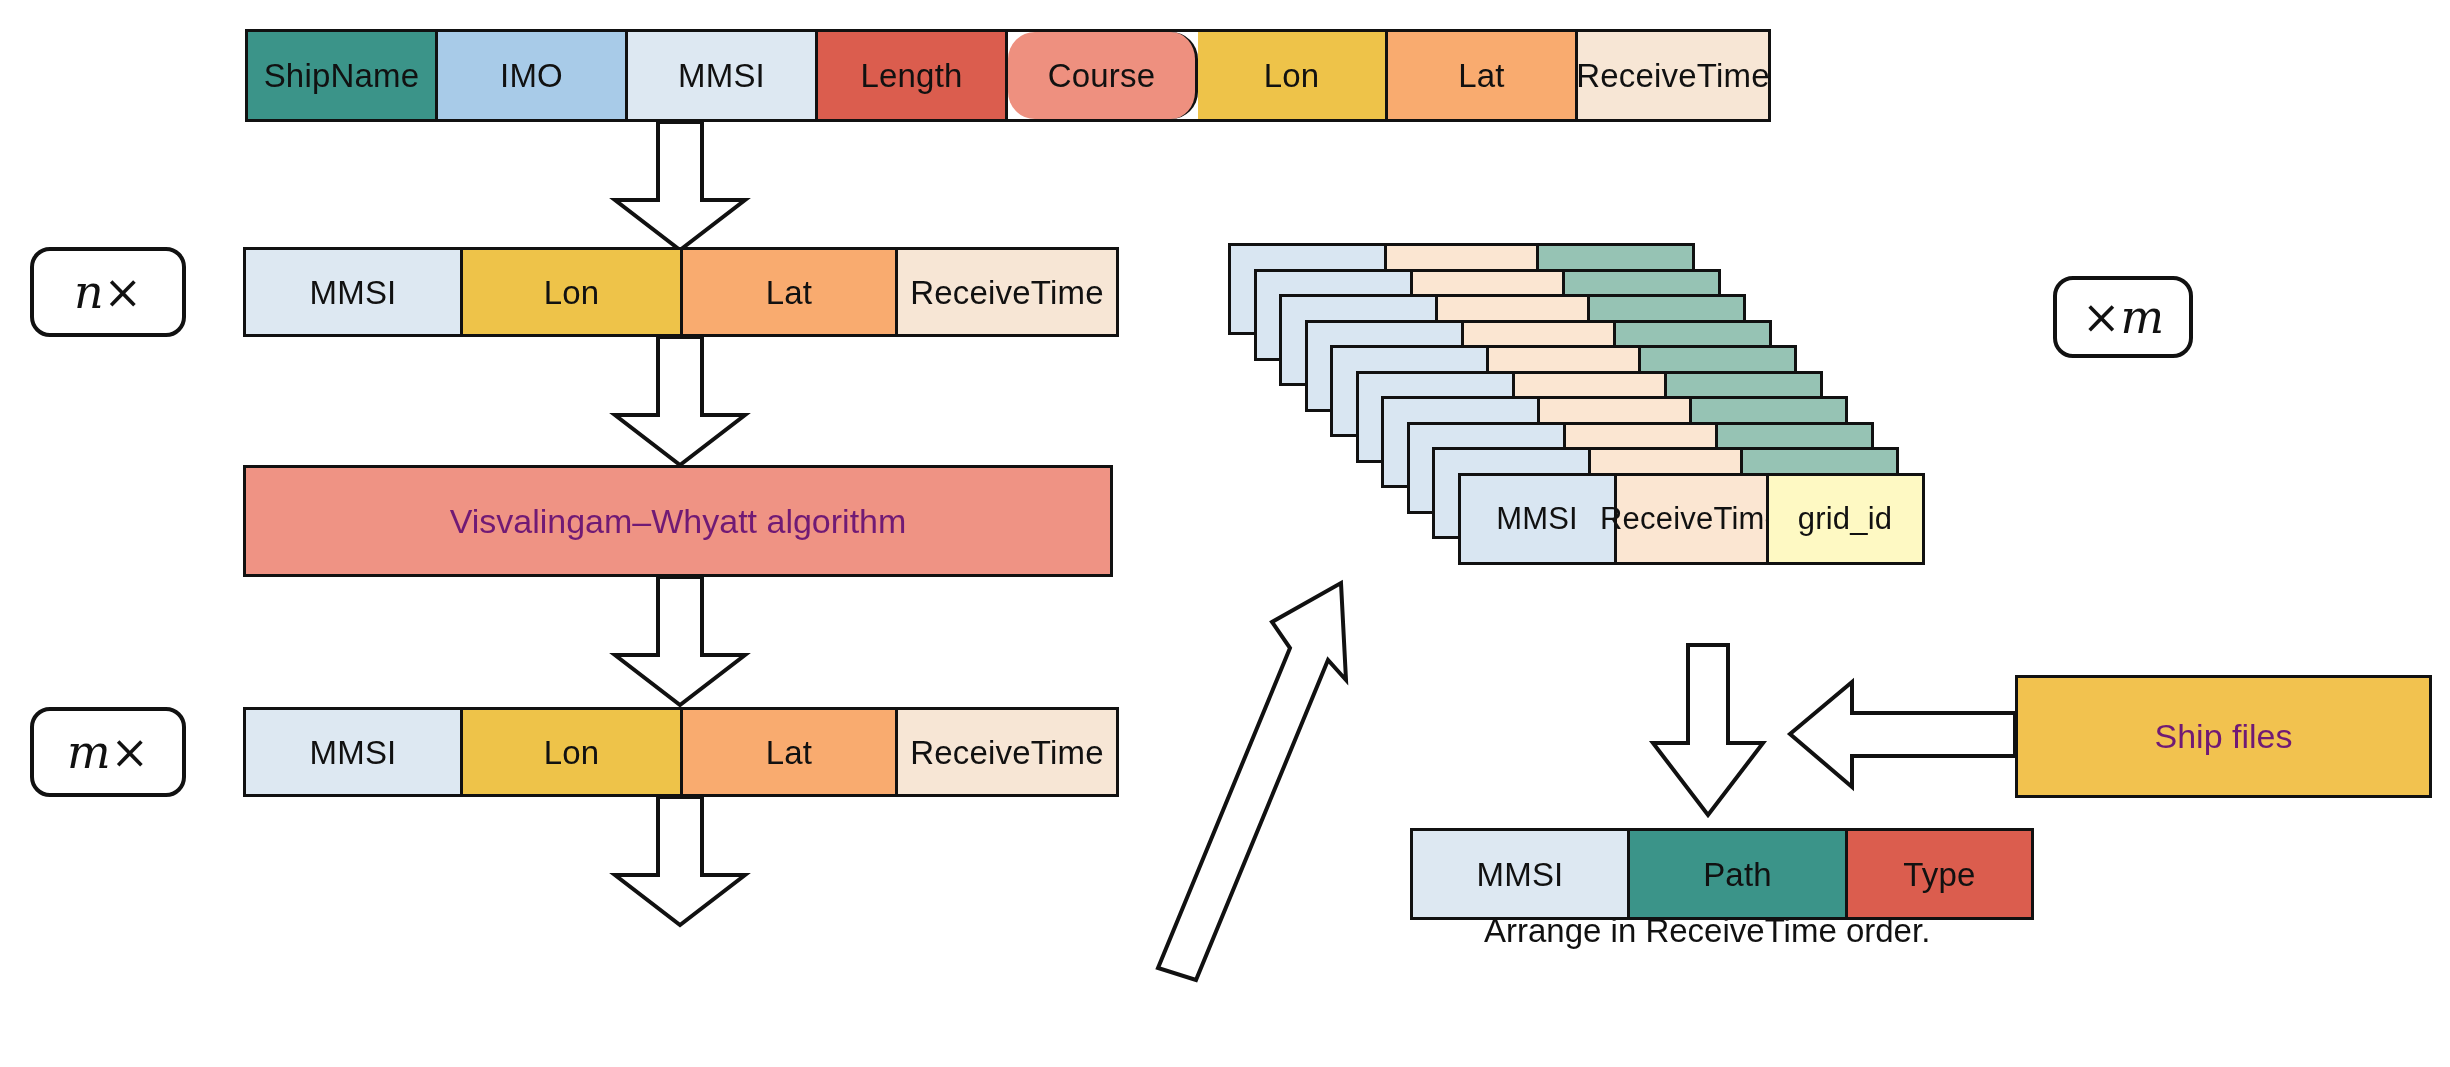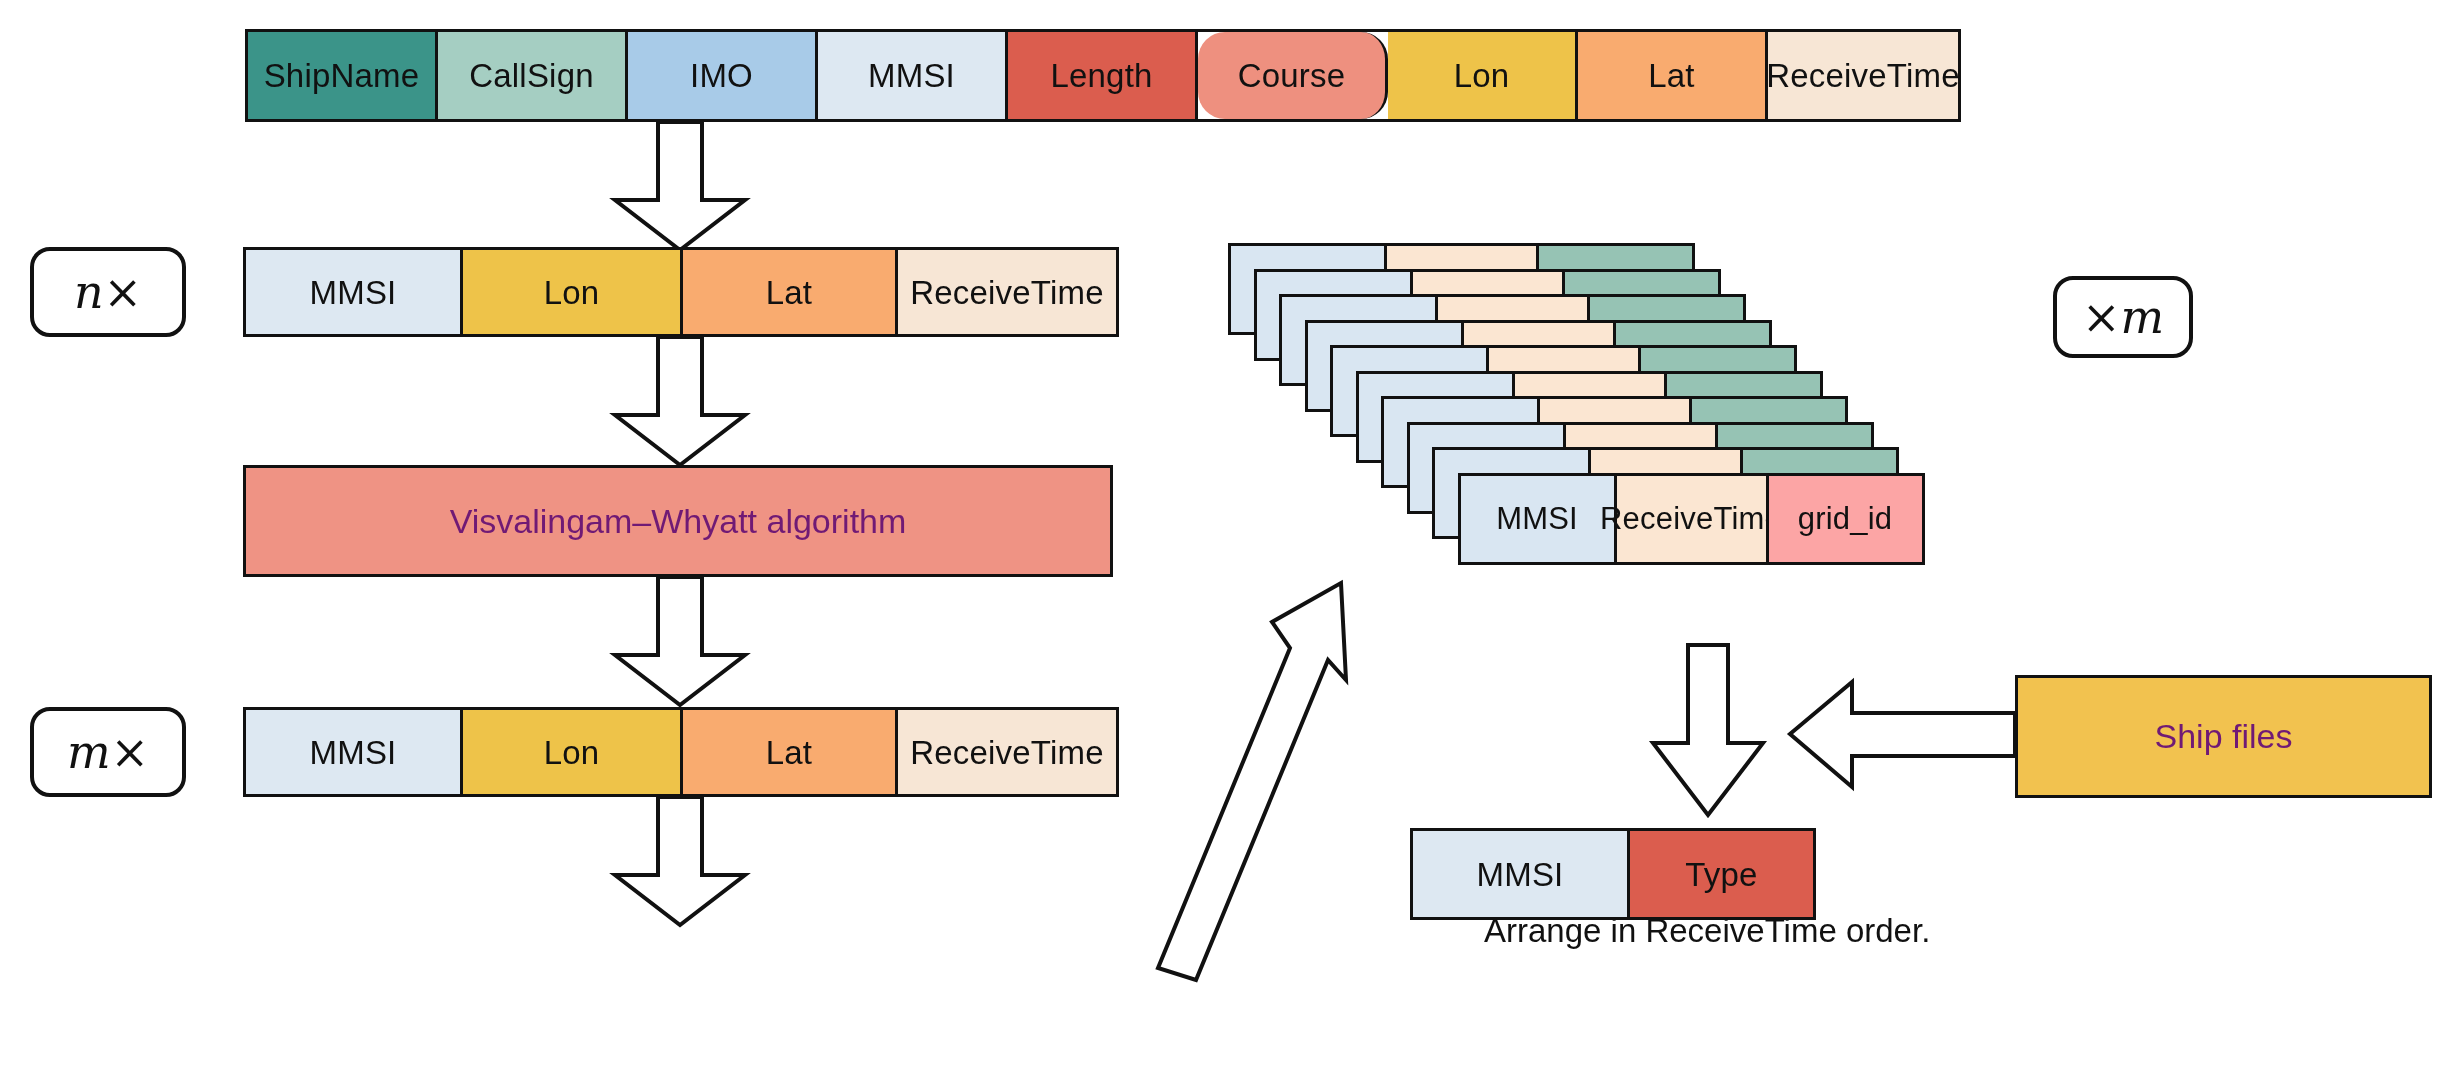--- a/index.html
+++ b/index.html
@@ -91,21 +91,20 @@
     stroke-linejoin: miter;
   }
 </style>
 </head>
 <body>
 
 <div id="canvas">
 
   <div class="row" id="raw-record" style="left:245px; top:29px; height:93px;">
       <div class="cell" style="background: rgb(59, 148, 137); width: 190px; text-align: right;">ShipName</div>
-      <div class="cell" style="background: rgb(165, 206, 194); width: 190px;">CallSign</div>
       <div class="cell" style="background: rgb(168, 203, 232); width: 190px;">IMO</div>
       <div class="cell" style="background: rgb(221, 232, 242); width: 190px;">MMSI</div>
       <div class="cell" style="background: rgb(219, 93, 78); width: 190px;">Length</div>
       <div class="cell" style="background: rgb(238, 144, 127); width: 190px; border-radius: 27px;">Course</div>
       <div class="cell" style="background: rgb(238, 195, 73); width: 190px;">Lon</div>
       <div class="cell" style="background: rgb(249, 171, 111); width: 190px;">Lat</div>
       <div class="cell" style="background: rgb(247, 230, 213); width: 190px;">ReceiveTime</div>
     </div>
 
   <svg class="arrow" style="left:615px; top:122px;" width="130" height="128" viewBox="0 0 130 128">
@@ -197,21 +196,21 @@
         <div class="cell" style="background: rgb(150, 195, 180); width: 153px;"></div>
       </div>
       <div class="stack-card" style="left: 1432px; top: 447px; height: 92px; z-index: 9;">
         <div class="cell" style="background: rgb(217, 230, 242); width: 156px;"></div>
         <div class="cell" style="background: rgb(251, 230, 210); width: 152px;"></div>
         <div class="cell" style="background: rgb(150, 195, 180); width: 153px;"></div>
       </div>
       <div class="stack-card" style="left: 1457.5px; top: 472.5px; height: 92px; z-index: 10;">
         <div class="cell" style="background: rgb(217, 230, 242); width: 156px;">MMSI</div>
         <div class="cell" style="background: rgb(251, 230, 210); width: 152px;">ReceiveTime</div>
-        <div class="cell" style="background: #fca5a5; width: 153px;">grid_id</div>
+        <div class="cell" style="background: #fef9c3; width: 153px;">grid_id</div>
       </div>
     </div>
 
   <div class="badge" style="left:2053px; top:276px; width:140px; height:82px;">
     <span>×m</span>
   </div>
 
   <svg class="arrow" style="left:1653px; top:645px;" width="110" height="170" viewBox="0 0 110 170">
     <polygon points="35,0 75,0 75,98 110,98 55,170 0,98 35,98"></polygon>
   </svg>
@@ -219,18 +218,19 @@
   <svg class="arrow" style="left:1790px; top:682px;" width="225" height="105" viewBox="0 0 225 105">
     <polygon points="0,52 62,0 62,31 225,31 225,74 62,74 62,105"></polygon>
   </svg>
 
   <div class="procbox" style="left:2015px; top:675px; width:417px; height:123px; background:#f2c24f;">
     <span>Ship files</span>
   </div>
 
   <div class="row" id="ship-index" style="left:1410px; top:828px; height:92px;">
       <div class="cell" style="background: rgb(221, 232, 242); width: 217px;">MMSI</div>
+      <div class="cell" style="background: rgb(59, 148, 137); width: 218px;">Path</div>
       <div class="cell" style="background: rgb(219, 93, 78); width: 183px; text-align: right;">Type</div>
     </div>
 
   <div class="caption" style="left:1484px; top:912px;">Arrange in ReceiveTime order.</div>
 
 </div>
 
 </body></html>

